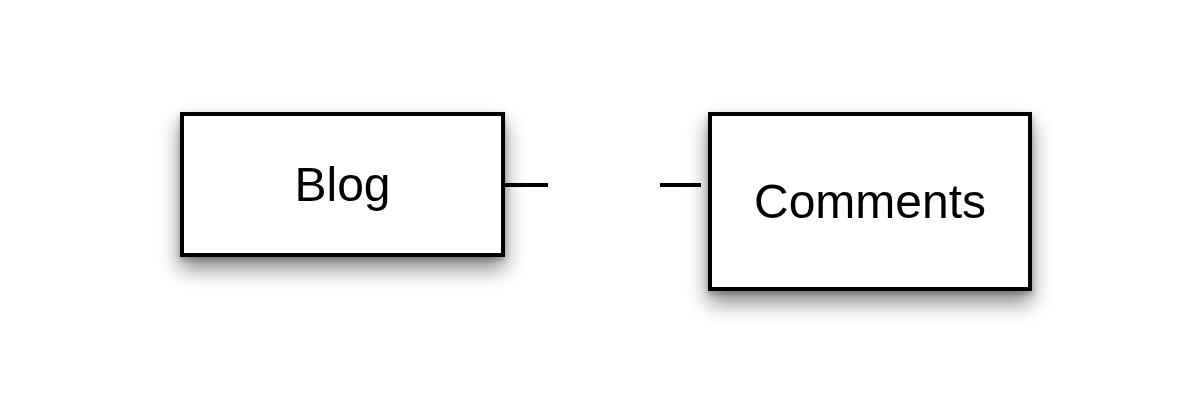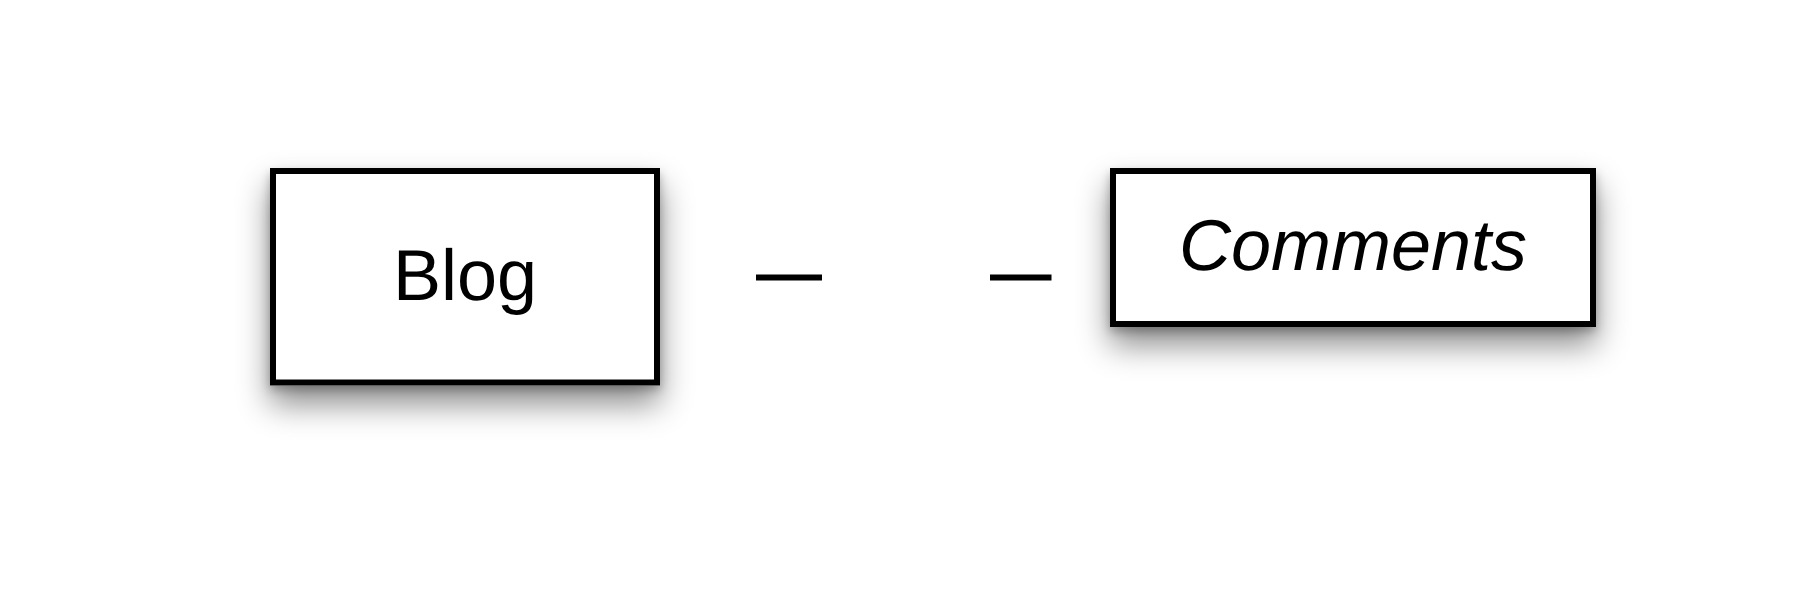--- a/index.html
+++ b/index.html
@@ -21,29 +21,28 @@
     background: #ffffff;
     border: 4px solid #000000;
     display: flex;
     align-items: center;
     justify-content: center;
     box-shadow: 0 12px 20px rgba(0,0,0,0.45), 0 3px 6px rgba(0,0,0,0.25);
   }
   .entity-blog {
     left: 180px;
     top: 112px;
-    width: 260px;
+    width: 325px;
     height: 145px;
   }
   .entity-comments {
-    left: 740px;
+    left: 708px;
     top: 112px;
     width: 324px;
-    height: 106px;
-    font-style: italic;
+    height: 179px;
   }
   .entity-label {
     font-size: 48px;
     color: #000000;
     white-space: nowrap;
     line-height: 1;
   }
   .connector {
     position: absolute;
     top: 183px;

